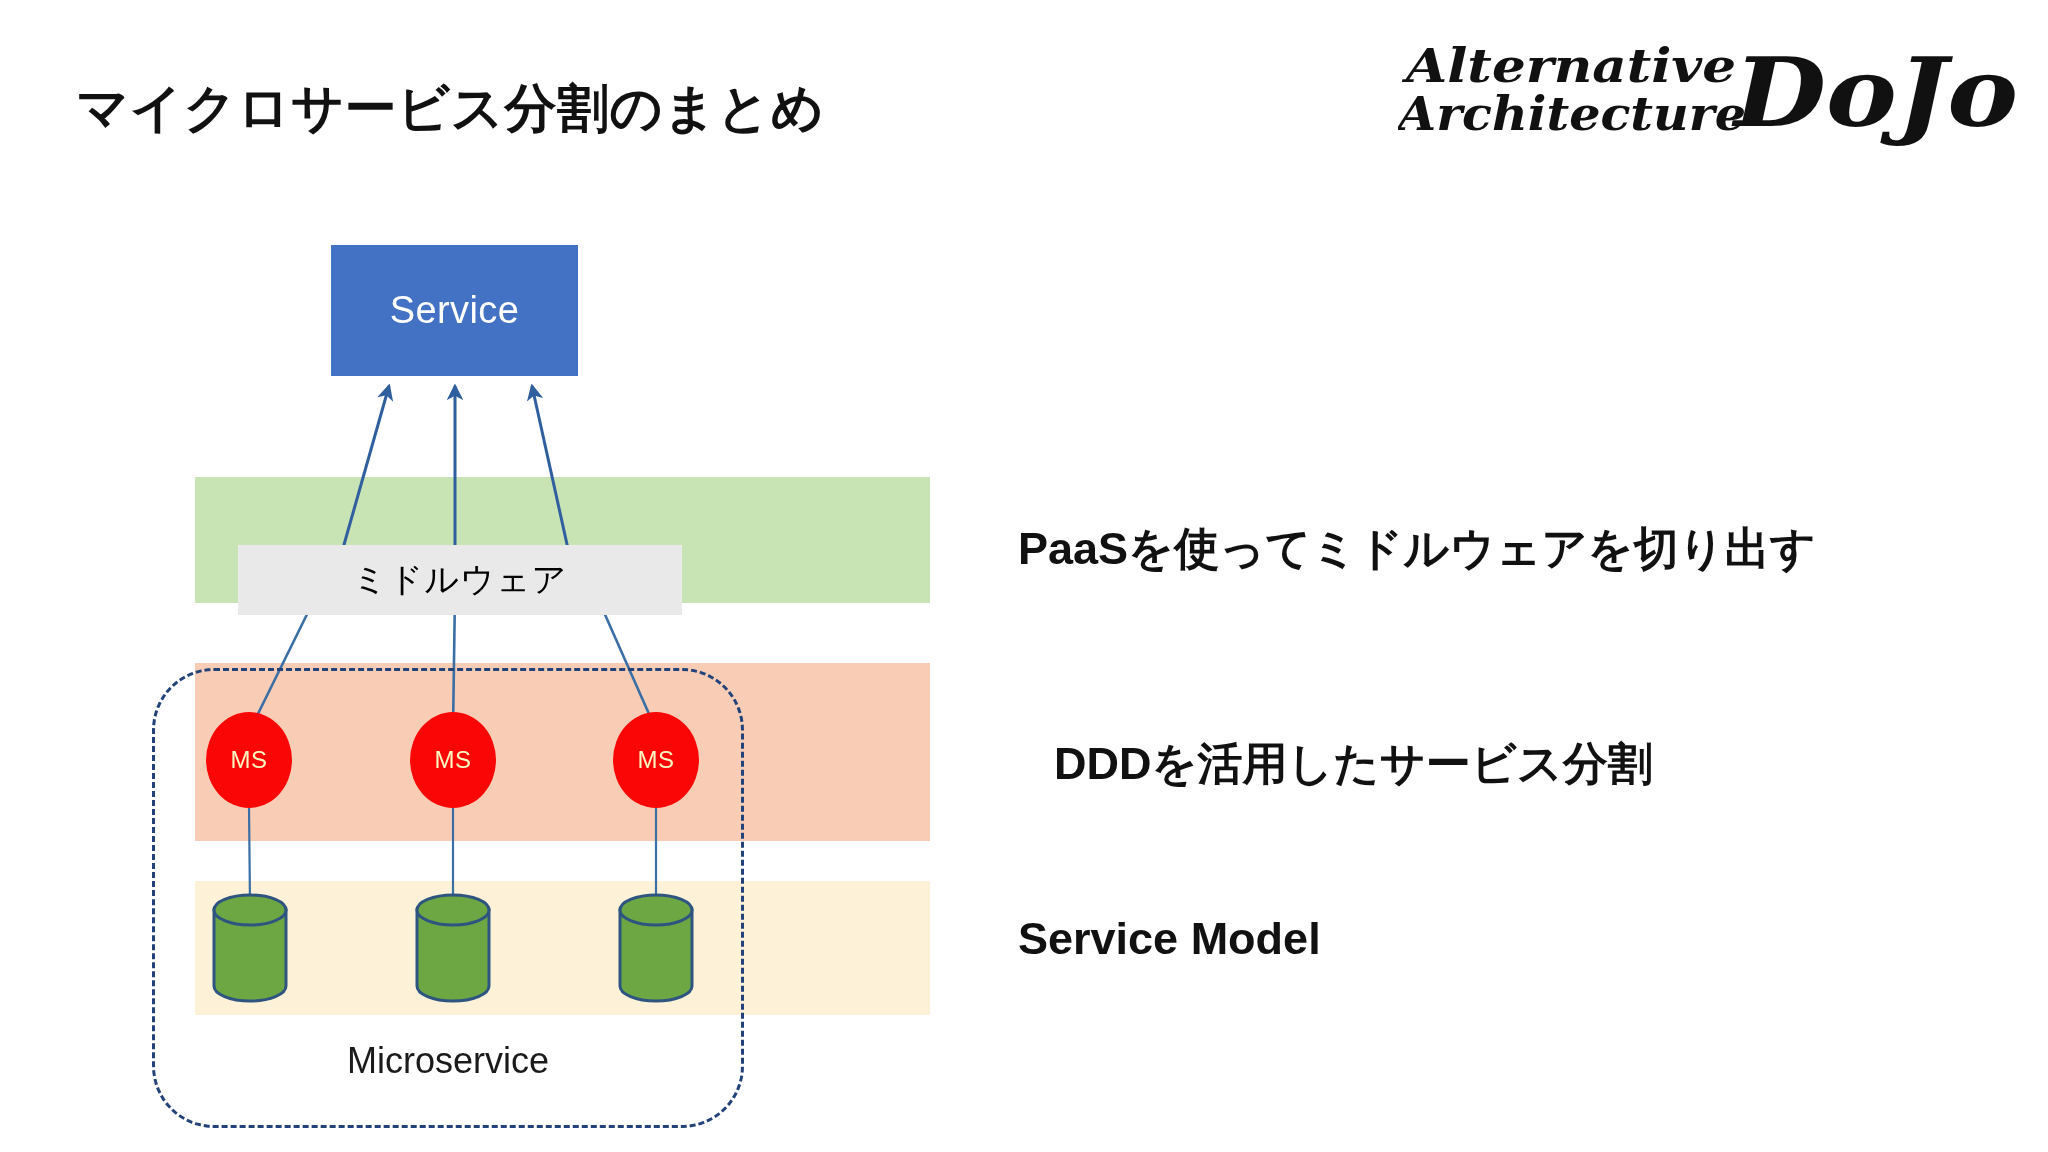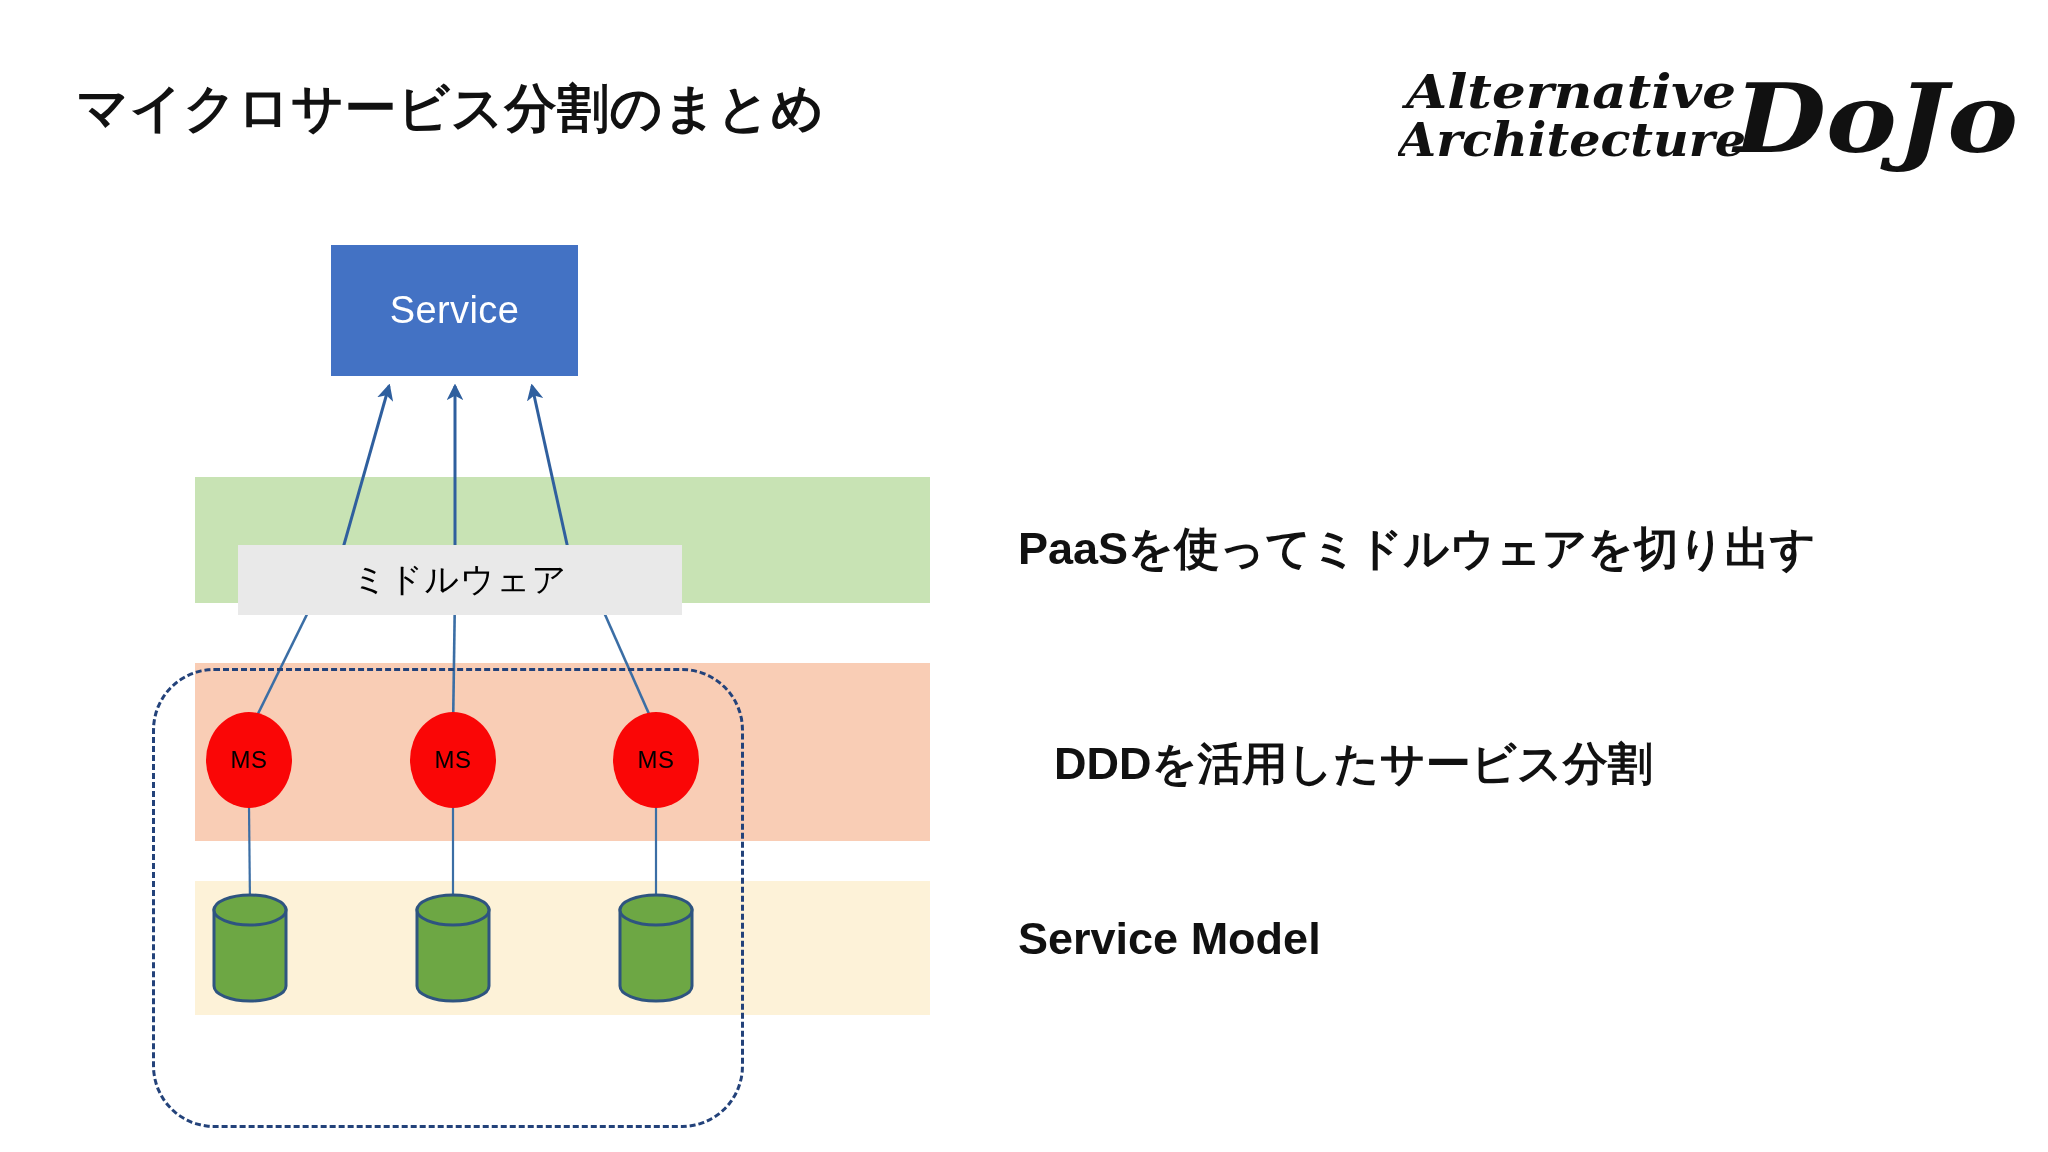--- a/index.html
+++ b/index.html
@@ -27,21 +27,21 @@
     letter-spacing: 0.5px;
     white-space: nowrap;
     color: #111111;
     margin-top: 20px;
   }
 
   
   .brand-logo {
     position: absolute;
     right: 30px;
-    top: 56px;
+    top: 30px;
     width: 620px;
     height: 120px;
   }
   .brand-logo svg { display: block; width: 100%; height: 100%; }
   .brand-text {
     font-family: "DejaVu Serif", "Liberation Serif", serif;
     font-weight: bold;
     font-style: italic;
     fill: #111111;
   }
@@ -115,21 +115,21 @@
     width: 86px;
     height: 96px;
     border-radius: 50%;
     background: #FA0606;
     display: flex;
     align-items: center;
     justify-content: center;
     top: 712px;
   }
   .ms-node-label {
-    color: #000000;
+    color: #fef9c3;
     font-size: 24px;
     letter-spacing: 0.4px;
   }
   .ms-1 { left: 206px; }
   .ms-2 { left: 410px; }
   .ms-3 { left: 613px; }
 
   
   .db-node {
     position: absolute;
@@ -223,20 +223,21 @@
 
   <div class="service-box">
     <span class="service-box-label">Service</span>
   </div>
 
   <div class="middleware-box">
     <span class="middleware-box-label">ミドルウェア</span>
   </div>
 
   <div class="microservice-boundary"></div>
+  <div class="microservice-label">Microservice</div>
 
   <div class="ms-node ms-1">
     <span class="ms-node-label">MS</span>
   </div>
   <div class="ms-node ms-2">
     <span class="ms-node-label">MS</span>
   </div>
   <div class="ms-node ms-3">
     <span class="ms-node-label">MS</span>
   </div>

